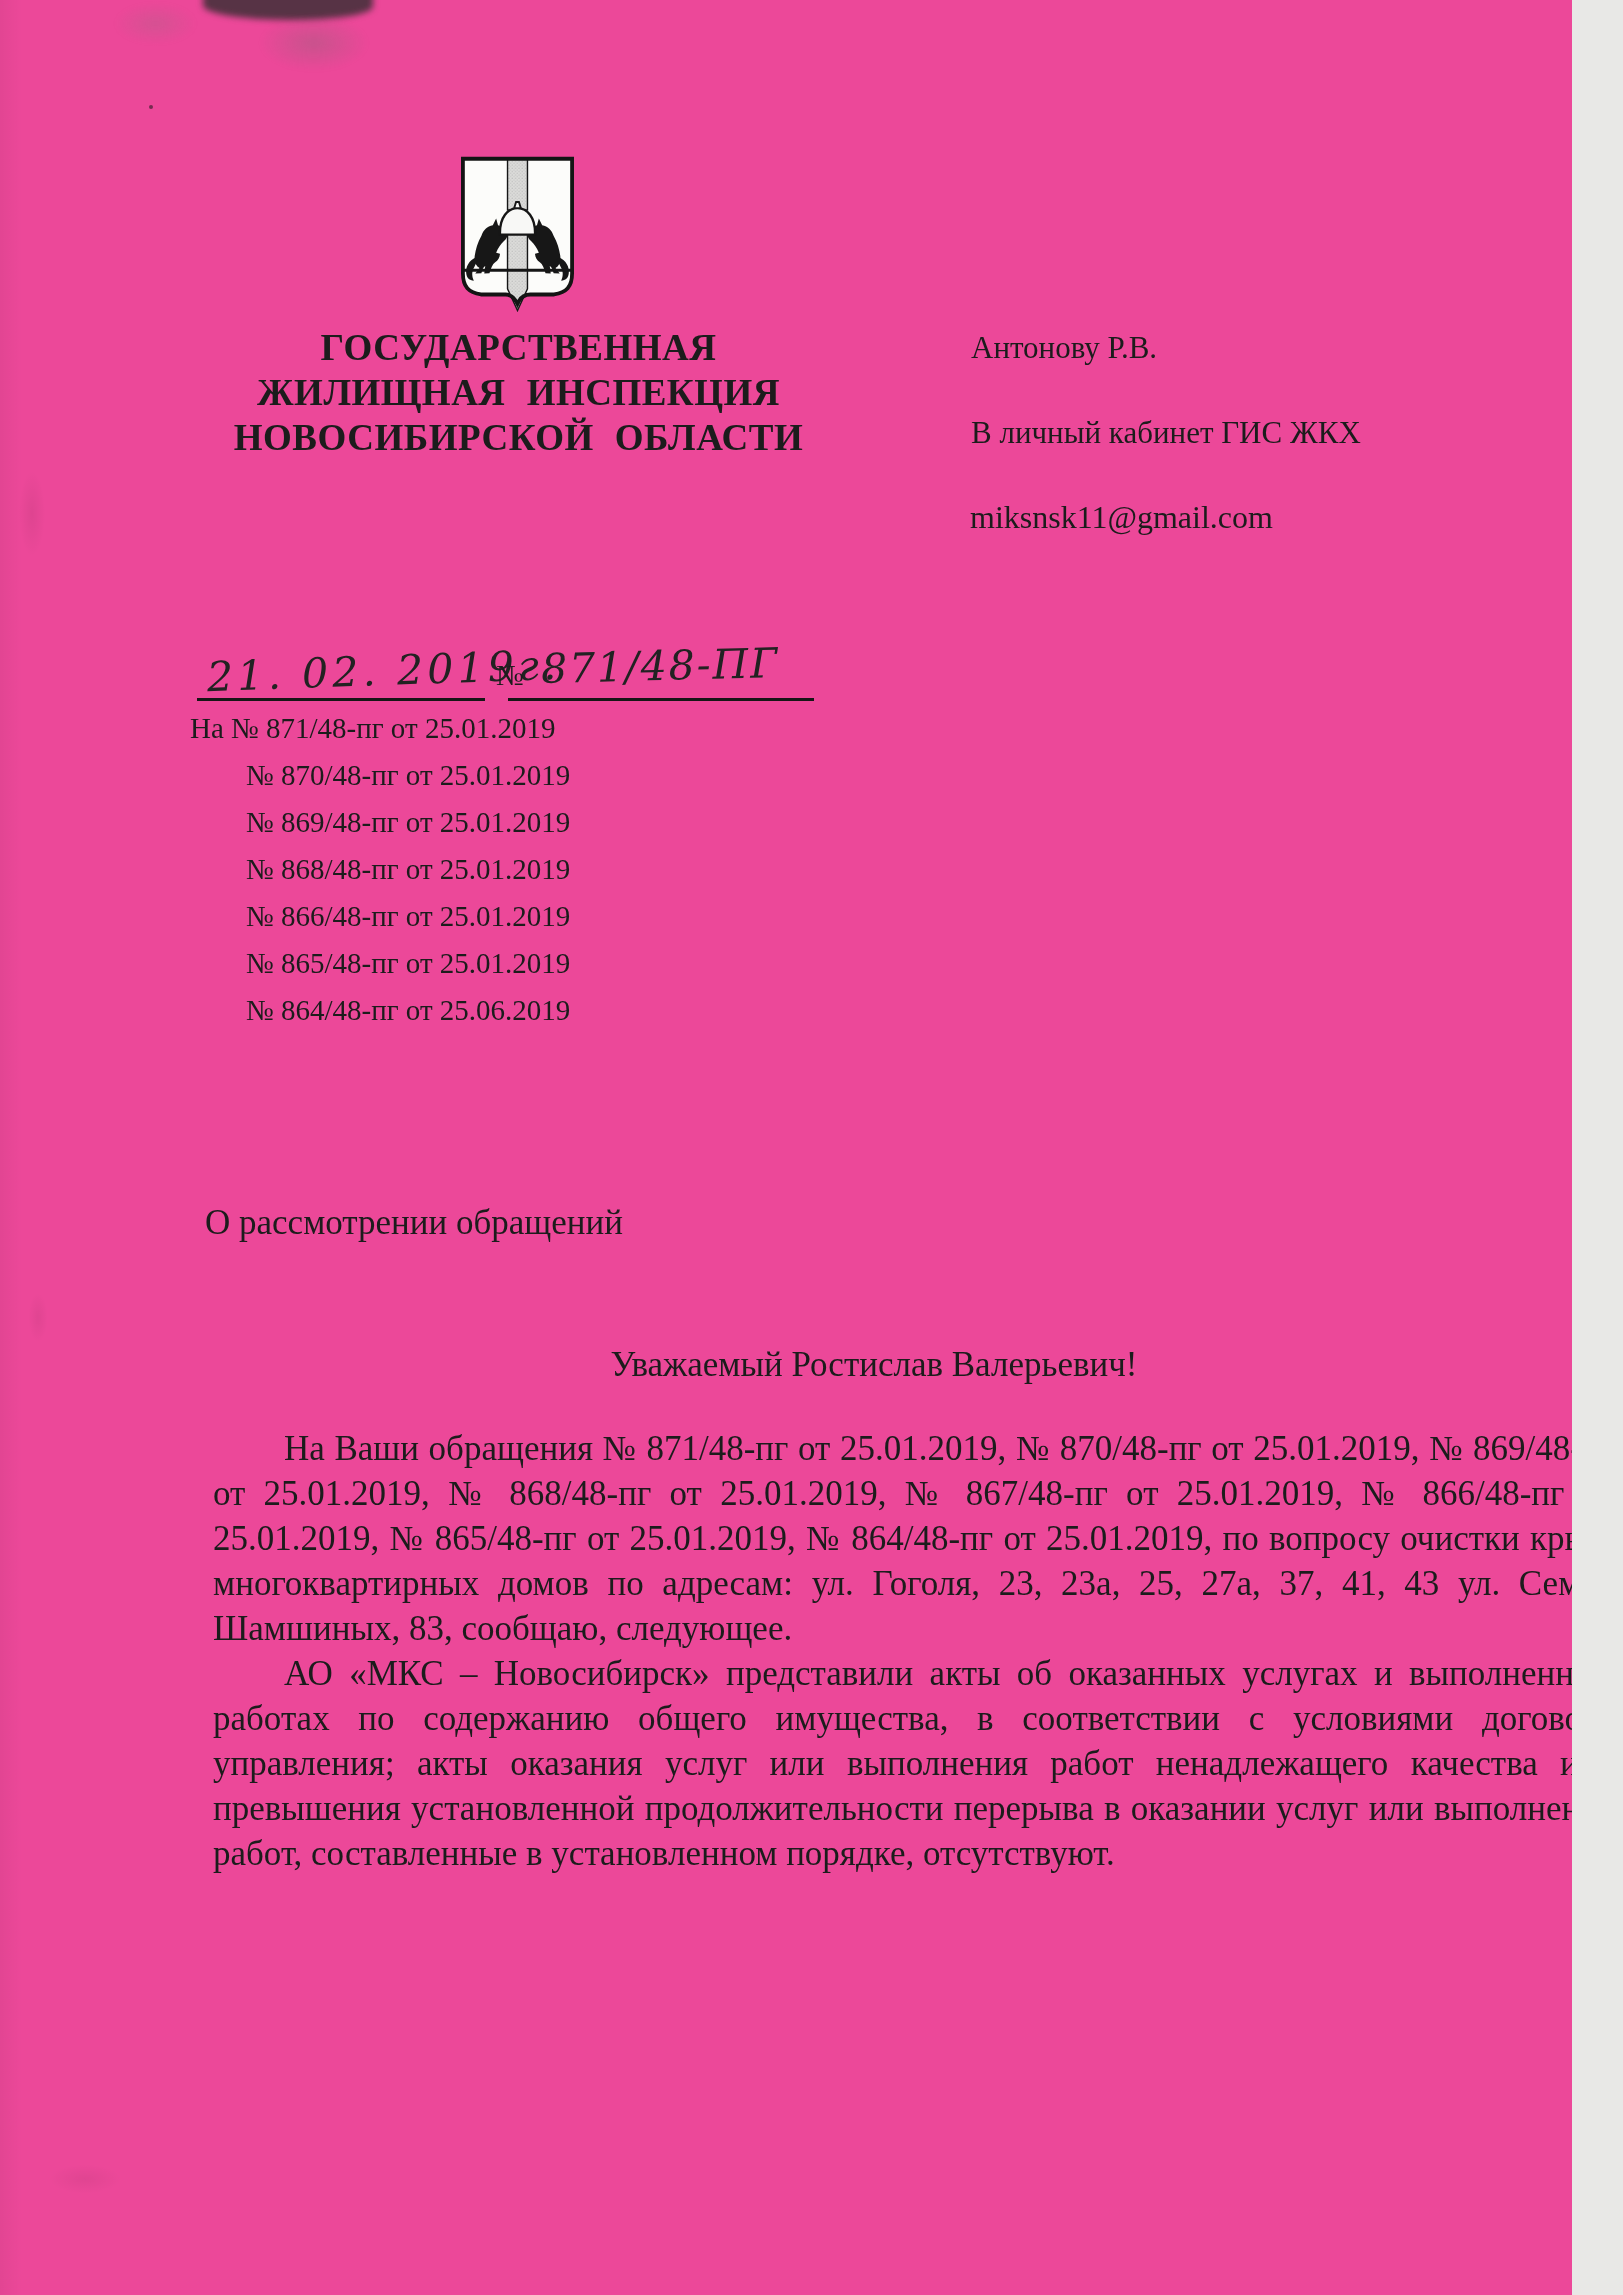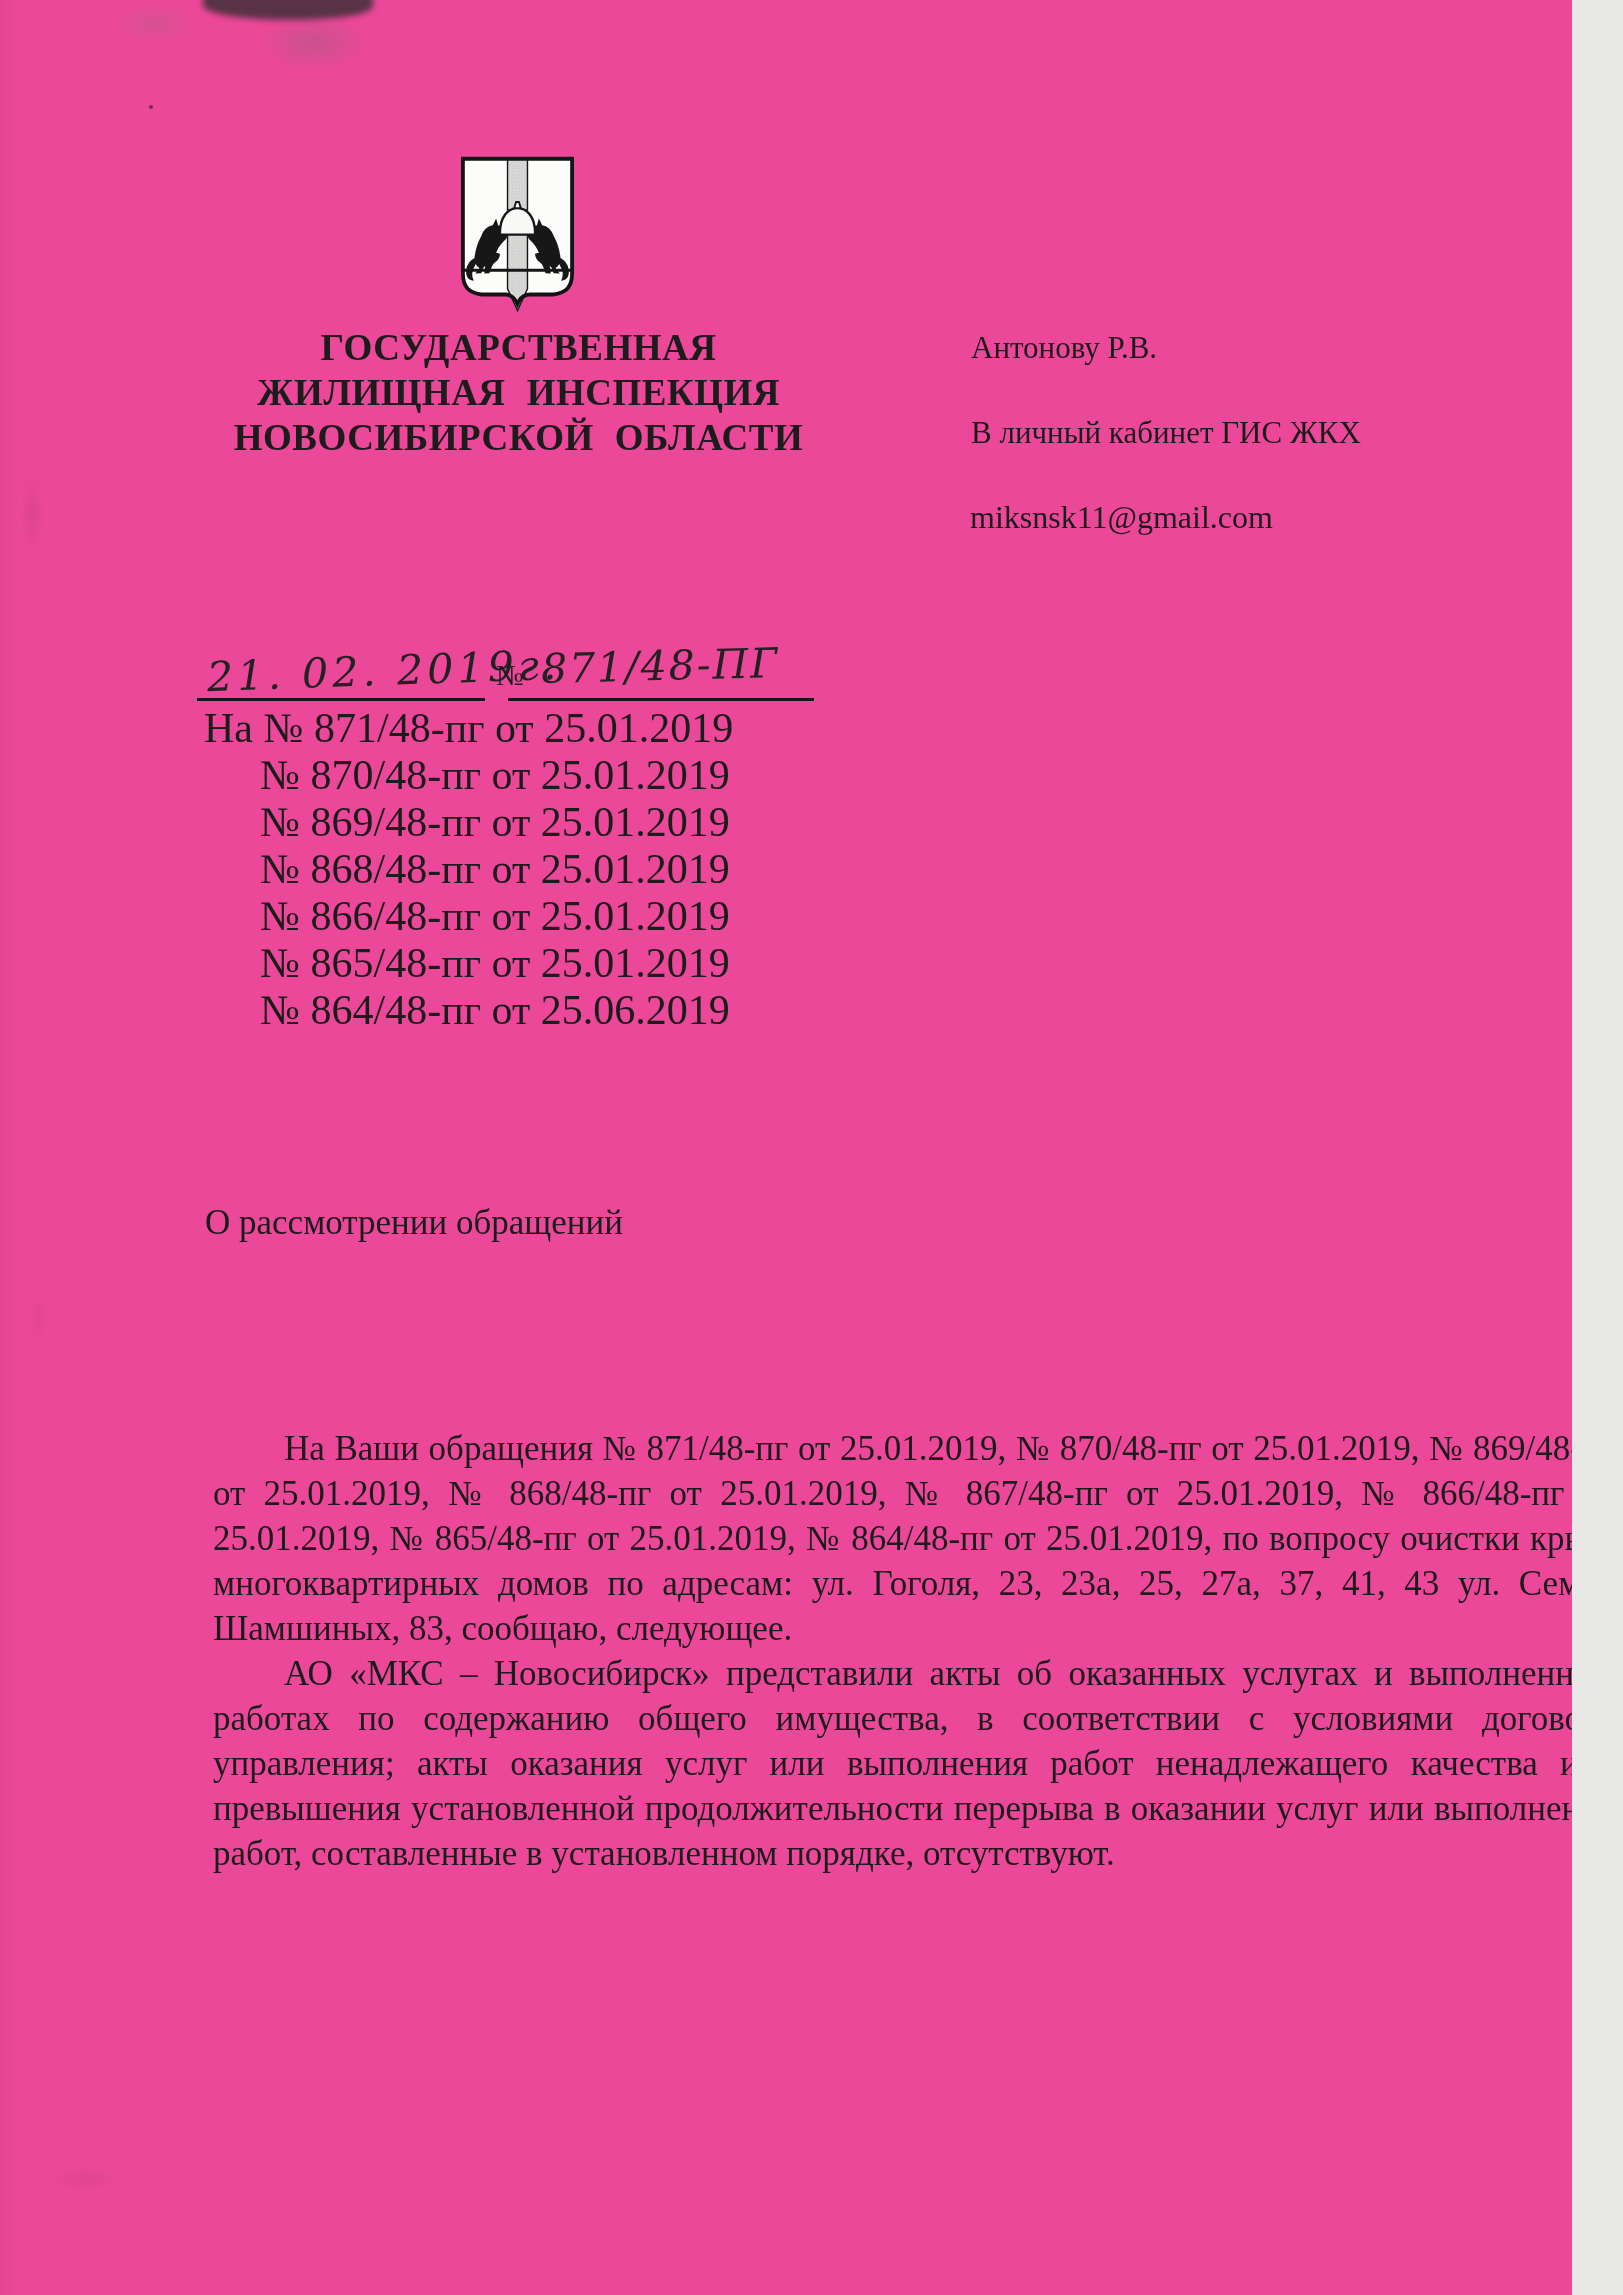--- a/index.html
+++ b/index.html
@@ -61,21 +61,21 @@
   .writeline{height:2.8px;background:#161616;}
   .writeline-1{left:197px;top:698px;width:288px;}
   .writeline-2{left:508px;top:698px;width:306px;}
 
   
   .addressee-name{left:971px;top:330px;font-size:31px;white-space:nowrap;}
   .addressee-line2{left:971px;top:415px;font-size:31px;white-space:nowrap;}
   .addressee-email{left:970px;top:499px;font-size:32px;white-space:nowrap;}
 
   
-  .ref-list{left:204px;top:705px;font-size:42px;line-height:47px;}
+  .ref-list{left:190px;top:705px;font-size:29px;line-height:47px;}
   .ref-item{white-space:nowrap;}
   .ref-item.indent{padding-left:56px;}
 
   
   .subject{left:205px;top:1203px;font-size:35px;white-space:nowrap;}
   .salutation{left:179px;top:1345px;width:1390px;text-align:center;font-size:35px;}
   .body-text{
     left:173px;top:1426px;width:1402px;
     font-size:35px;line-height:45px;
     text-align:justify;
@@ -160,20 +160,21 @@
     <div class="ref-item indent">№ 870/48-пг от 25.01.2019</div>
     <div class="ref-item indent">№ 869/48-пг от 25.01.2019</div>
     <div class="ref-item indent">№ 868/48-пг от 25.01.2019</div>
     <div class="ref-item indent">№ 866/48-пг от 25.01.2019</div>
     <div class="ref-item indent">№ 865/48-пг от 25.01.2019</div>
     <div class="ref-item indent">№ 864/48-пг от 25.06.2019</div>
   </div>
 
   <div class="abs subject">О рассмотрении обращений</div>
 
+  <div class="abs salutation">Уважаемый Ростислав Валерьевич!</div>
 
   <div class="abs body-text">
     <p>На Ваши обращения № 871/48-пг от 25.01.2019, № 870/48-пг от 25.01.2019, № 869/48-пг от 25.01.2019, № 868/48-пг от 25.01.2019, № 867/48-пг от 25.01.2019, № 866/48-пг от 25.01.2019, № 865/48-пг от 25.01.2019, № 864/48-пг от 25.01.2019, по вопросу очистки крыш многоквартирных домов по адресам: ул. Гоголя, 23, 23а, 25, 27а, 37, 41, 43 ул. Семьи Шамшиных, 83, сообщаю, следующее.</p>
     <p>АО «МКС – Новосибирск» представили акты об оказанных услугах и выполненных работах по содержанию общего имущества, в соответствии с условиями договора управления; акты оказания услуг или выполнения работ ненадлежащего качества или превышения установленной продолжительности перерыва в оказании услуг или выполнения работ, составленные в установленном порядке, отсутствуют.</p>
   </div>
 
 </div>
 
 
 </body></html>

